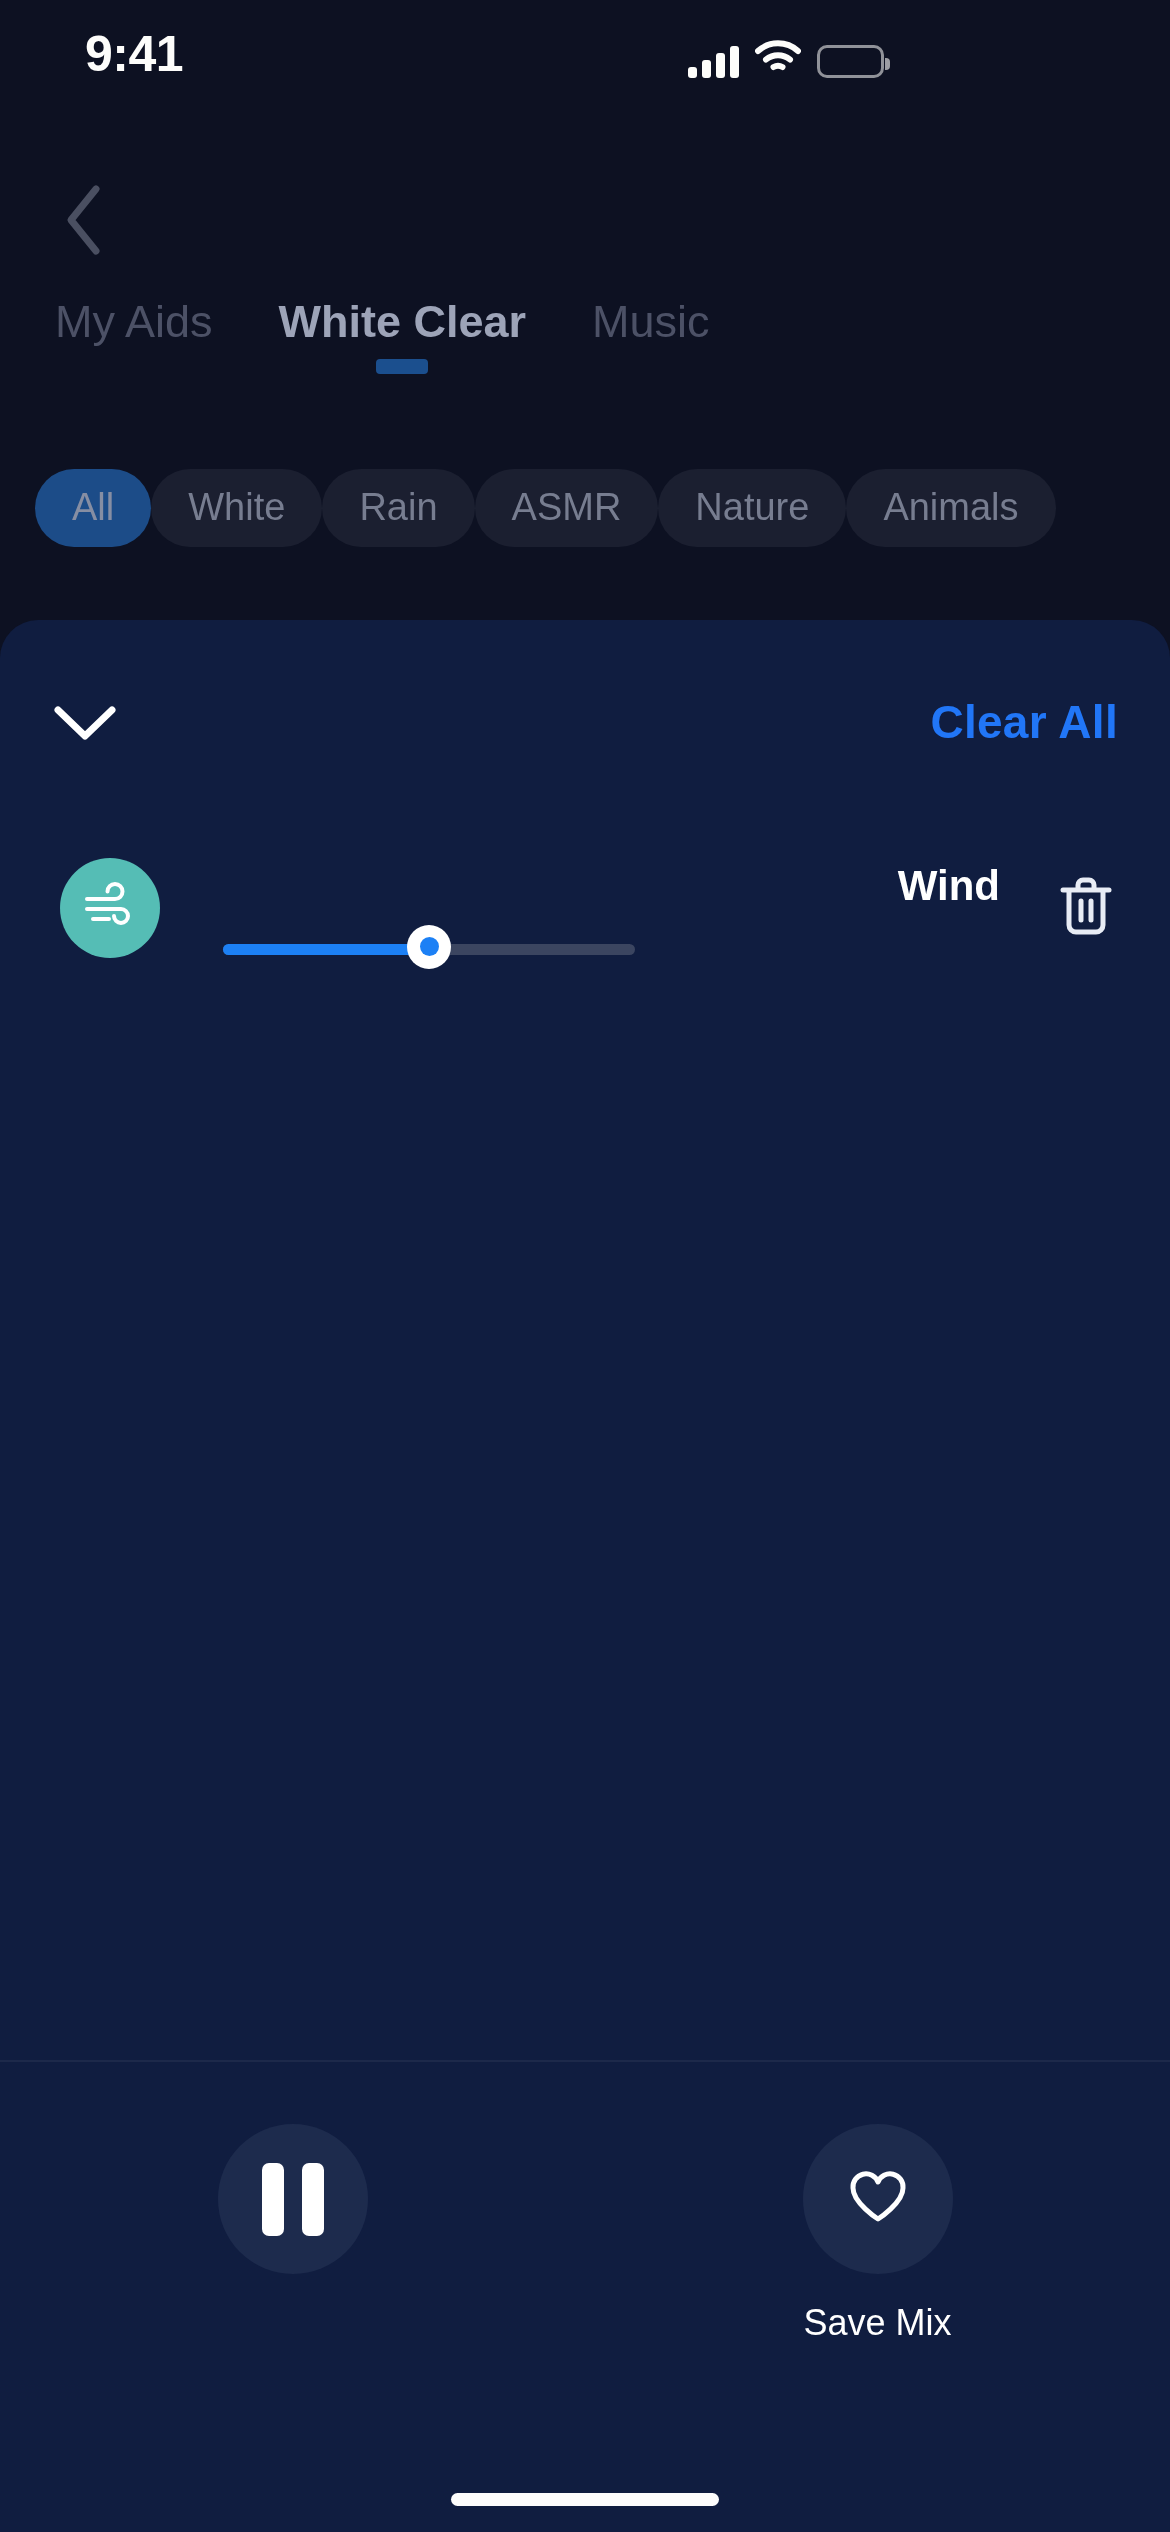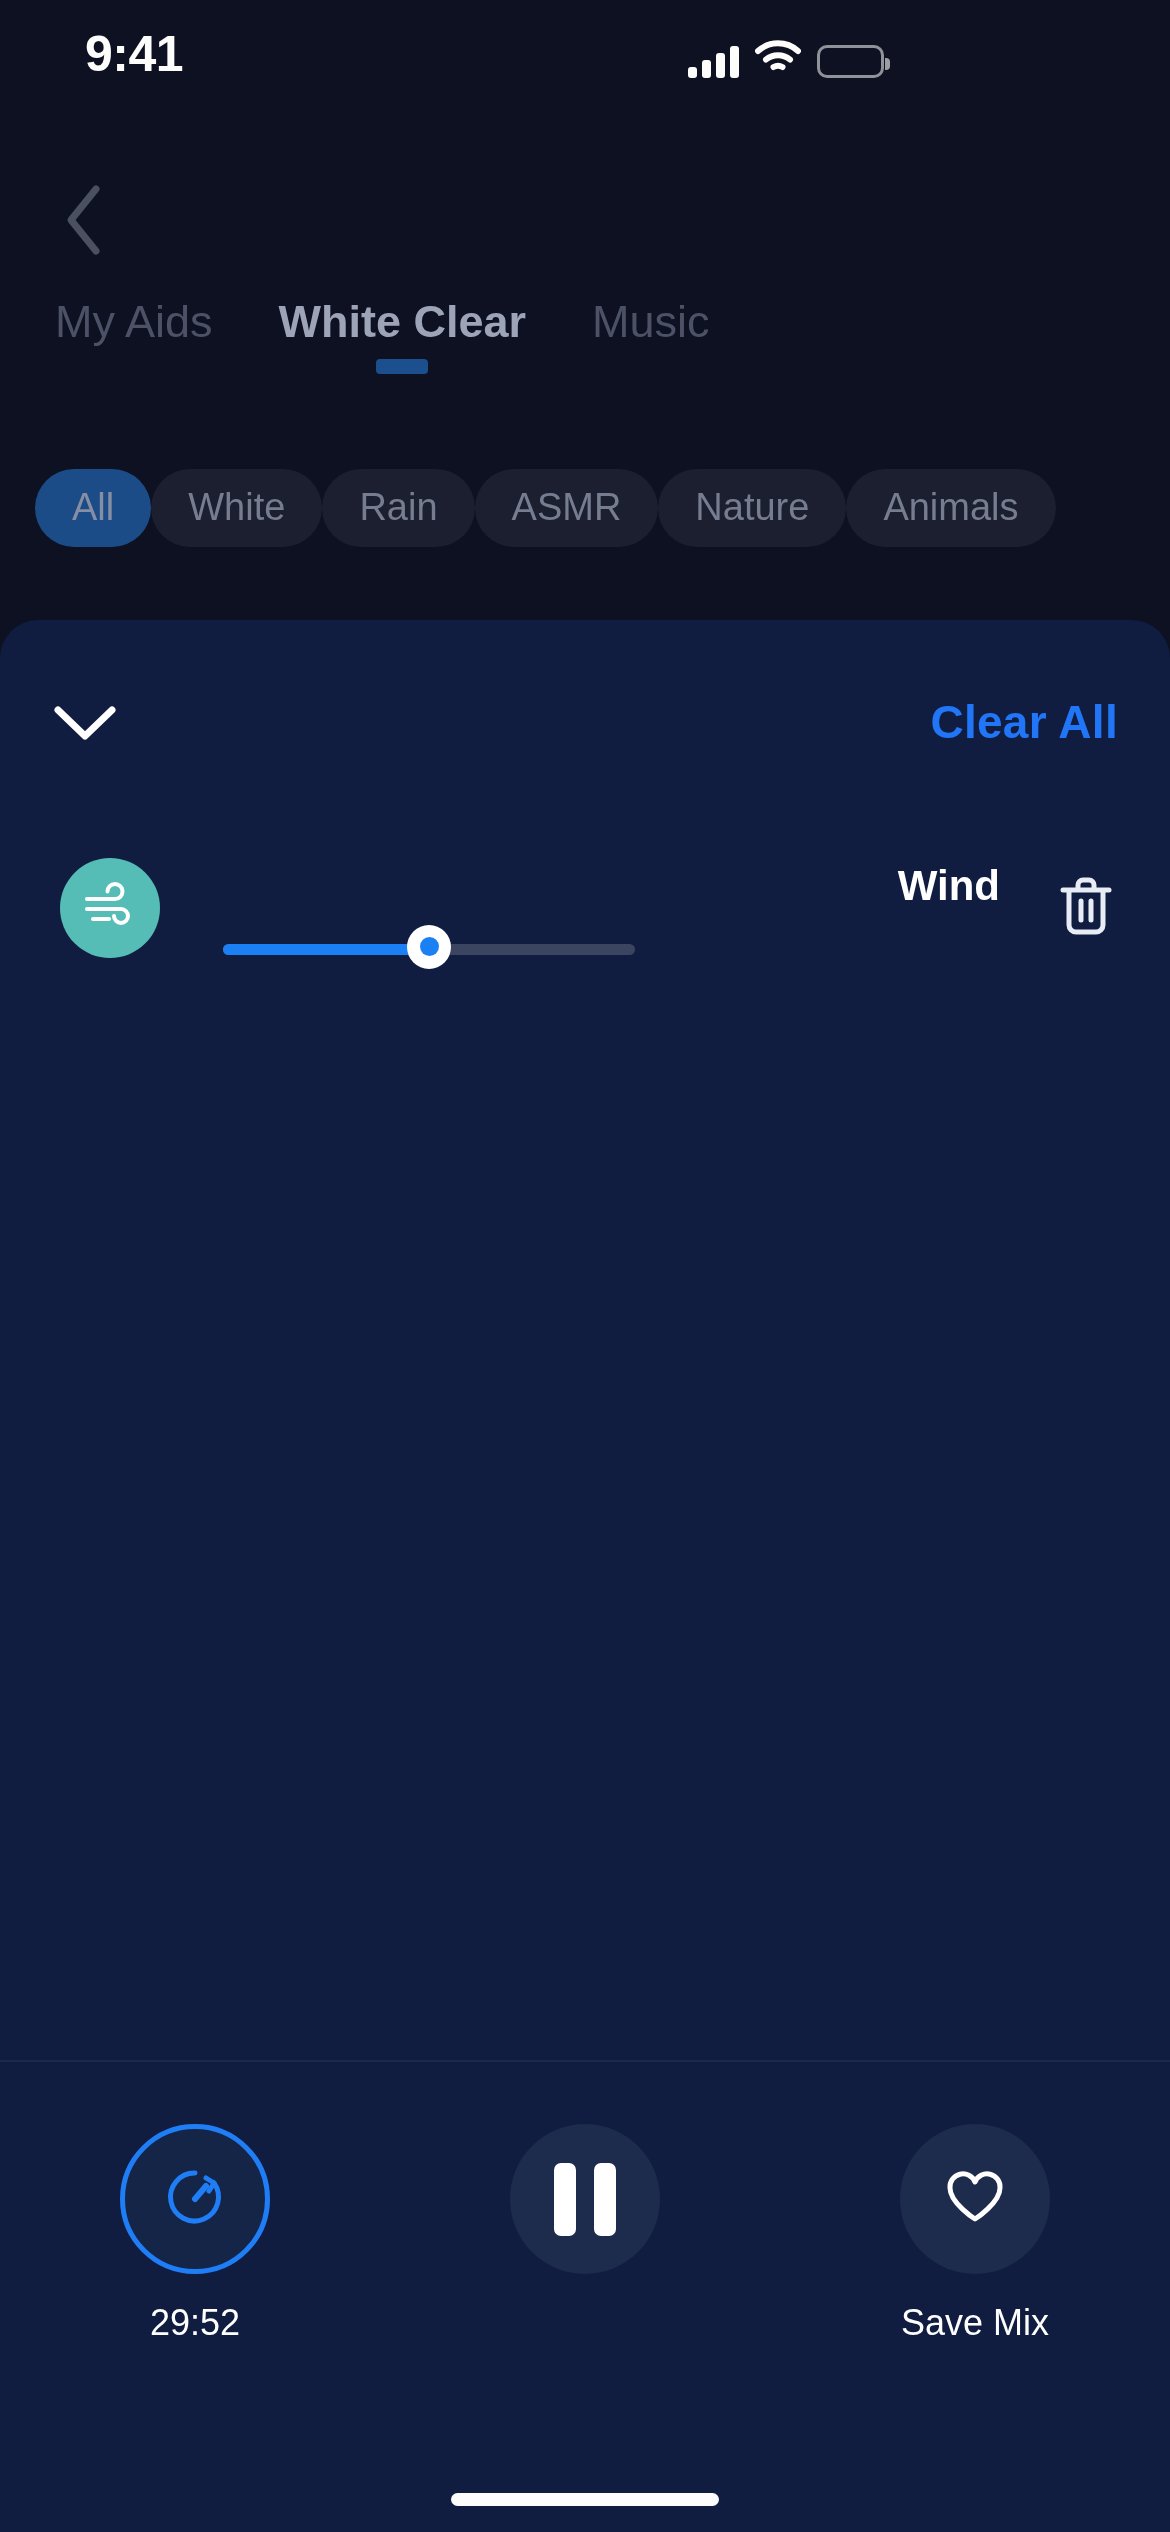--- a/index.html
+++ b/index.html
@@ -419,32 +419,20 @@
               <path d="M33 26 V45" stroke="#e8ecf5" stroke-width="5" stroke-linecap="round" fill="none"></path>
             </svg>
           </span>
         </div>
 
       </div>
     </div>
 
     <div id="playback-bar">
 
-      <div class="pb-item">
-        <div class="timer-circle">
-          <span>
-            <svg width="66" height="66" viewBox="0 0 66 66">
-              <path d="M33 9 A24 24 0 1 0 52 19" fill="none" stroke="#1f7df5" stroke-width="5" stroke-linecap="round"></path>
-              <polyline points="44,14 52,19 47,27" fill="none" stroke="#1f7df5" stroke-width="5" stroke-linecap="round" stroke-linejoin="round"></polyline>
-              <path d="M33 35 L44 22" fill="none" stroke="#1f7df5" stroke-width="6" stroke-linecap="round"></path>
-            </svg>
-          </span>
-        </div>
-        <div class="pb-label">29:52</div>
-      </div>
 
       <div class="pb-item">
         <div class="pb-circle">
           <span class="pause-bars">
             <i></i>
               <i></i>
           </span>
         </div>
         <div class="pb-label blank"></div>
       </div>

